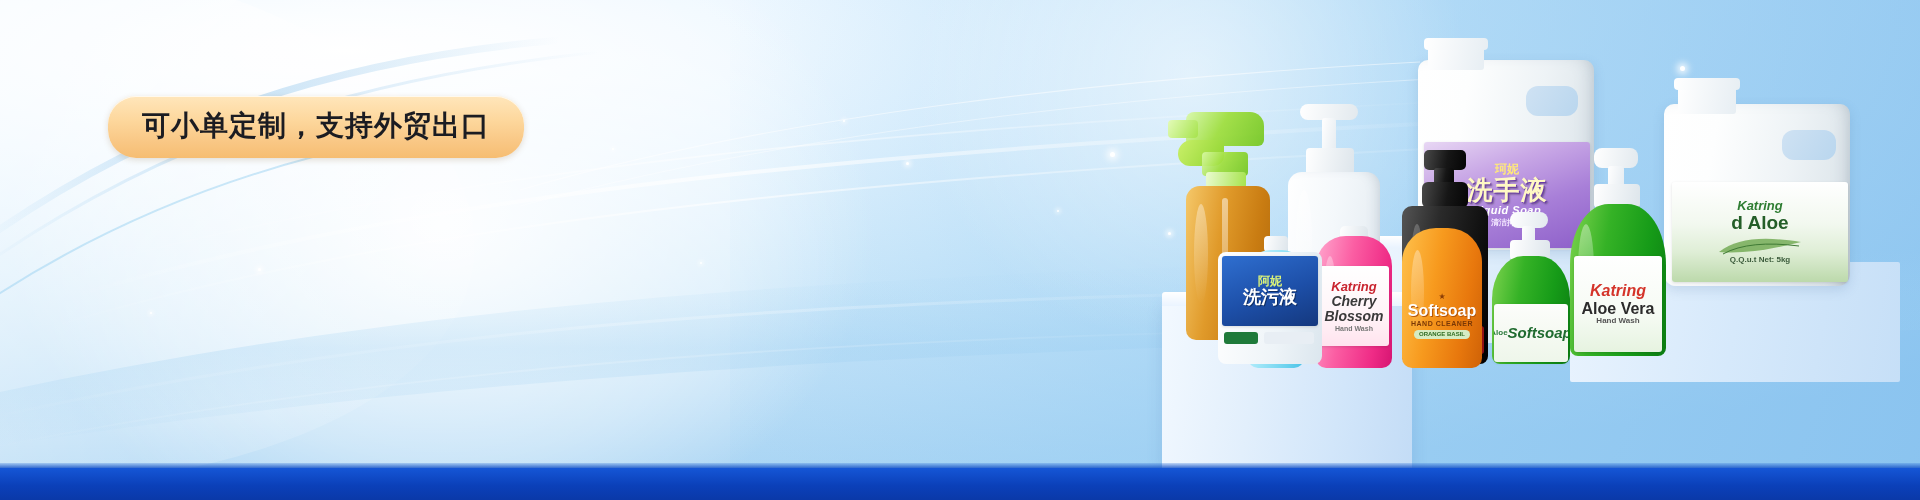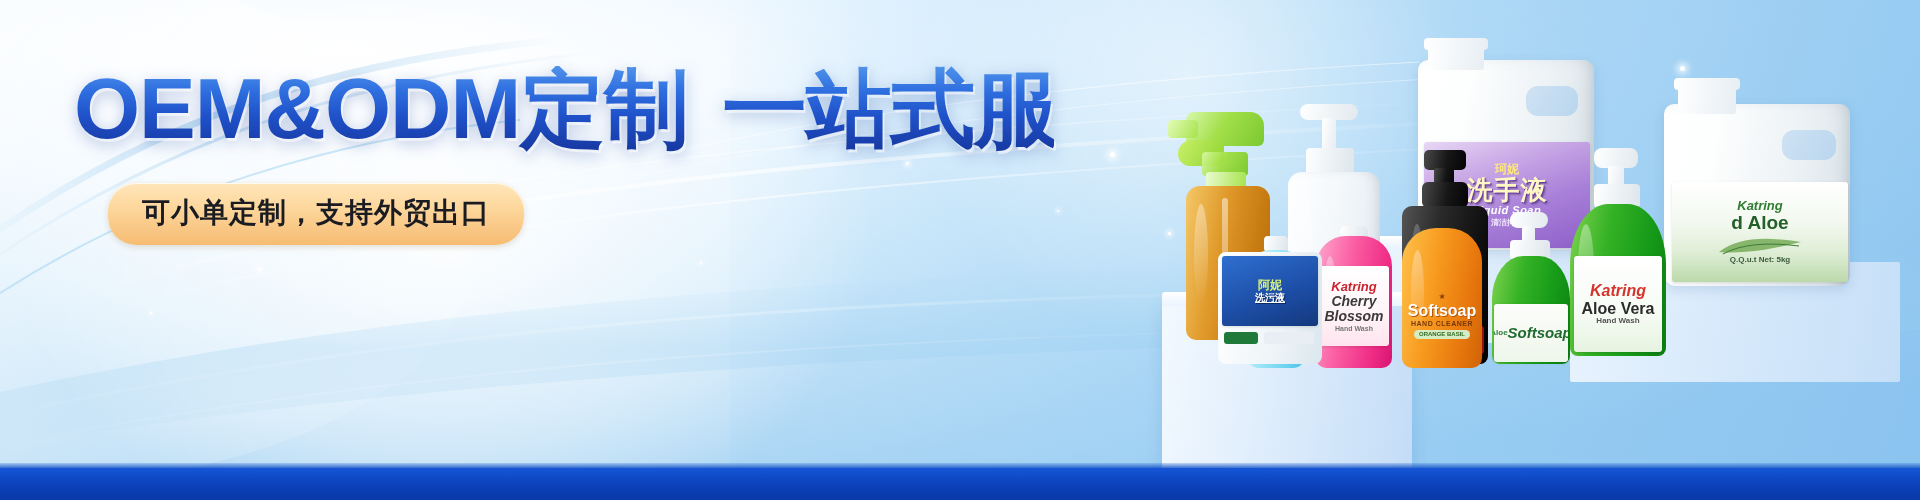--- a/index.html
+++ b/index.html
@@ -256,21 +256,20 @@
   <div class="sparkle sp-sm" style="left:843px;top:120px;"></div>
   <div class="sparkle sp-sm" style="left:612px;top:148px;"></div>
   <div class="sparkle sp-big" style="left:1680px;top:66px;"></div>
   <div class="sparkle sp-sm" style="left:1782px;top:140px;"></div>
   <div class="sparkle sp-mid" style="left:258px;top:268px;"></div>
   <div class="sparkle sp-sm" style="left:150px;top:312px;"></div>
   <div class="sparkle sp-sm" style="left:700px;top:262px;"></div>
   <div class="sparkle sp-big" style="left:392px;top:96px;"></div>
 
   <div class="copy">
-    <h1 class="headline"><span>OEM&amp;ODM定制</span><span class="gap"></span><span>一站式服务</span></h1>
 
 
     <div class="pill">可小单定制，支持外贸出口</div>
   </div>
 
   <div class="scene">
 
     <div class="ped ped-right"></div>
     <div class="ped ped-back"></div>
     <div class="ped-back-top"></div>
@@ -396,21 +395,21 @@
         <div class="lbl-text" style="font-size:16px;color:#ffffff;text-shadow:1px 1px 0 #b4560a;">Softsoap</div>
         <div class="lbl-text" style="font-size:7px;color:#7a3806;letter-spacing:.5px;">HAND CLEANER</div>
         <div class="lbl-text" style="font-size:6px;color:#2e6b22;background:#d6ecc4;border-radius:6px;padding:1px 5px;margin-top:3px;">ORANGE BASIL</div>
       </div>
     </div>
 
     <div class="obj" style="left:78px;top:252px;width:104px;height:112px;">
       <div style="position:absolute;left:0;top:0;width:104px;height:112px;border-radius:8px;background:linear-gradient(100deg,#ffffff,#eef4f8 60%,#dbe6ee);"></div>
       <div class="label" style="left:4px;top:4px;width:96px;height:70px;flex-direction:column;background:linear-gradient(160deg,#2f6fd0 0%,#1d4fa8 55%,#14387e 100%);">
         <div class="lbl-text" style="font-size:12px;color:#d9f27a;">阿妮</div>
-        <div class="lbl-text" style="font-size:10px;color:#ffffff;text-shadow:1px 1px 0 #0d2d63;text-decoration:underline;">洗污液</div>
+        <div class="lbl-text" style="font-size:18px;color:#ffffff;text-shadow:1px 1px 0 #0d2d63;">洗污液</div>
       </div>
       <div class="sm-badge" style="left:6px;top:80px;width:34px;height:12px;background:#1f7a3a;"></div>
       <div class="sm-badge" style="left:46px;top:80px;width:50px;height:12px;background:#e8eef4;"></div>
     </div>
 
   </div>
 
   <div class="bottom-bar-top"></div>
   <div class="bottom-bar"></div>
 

